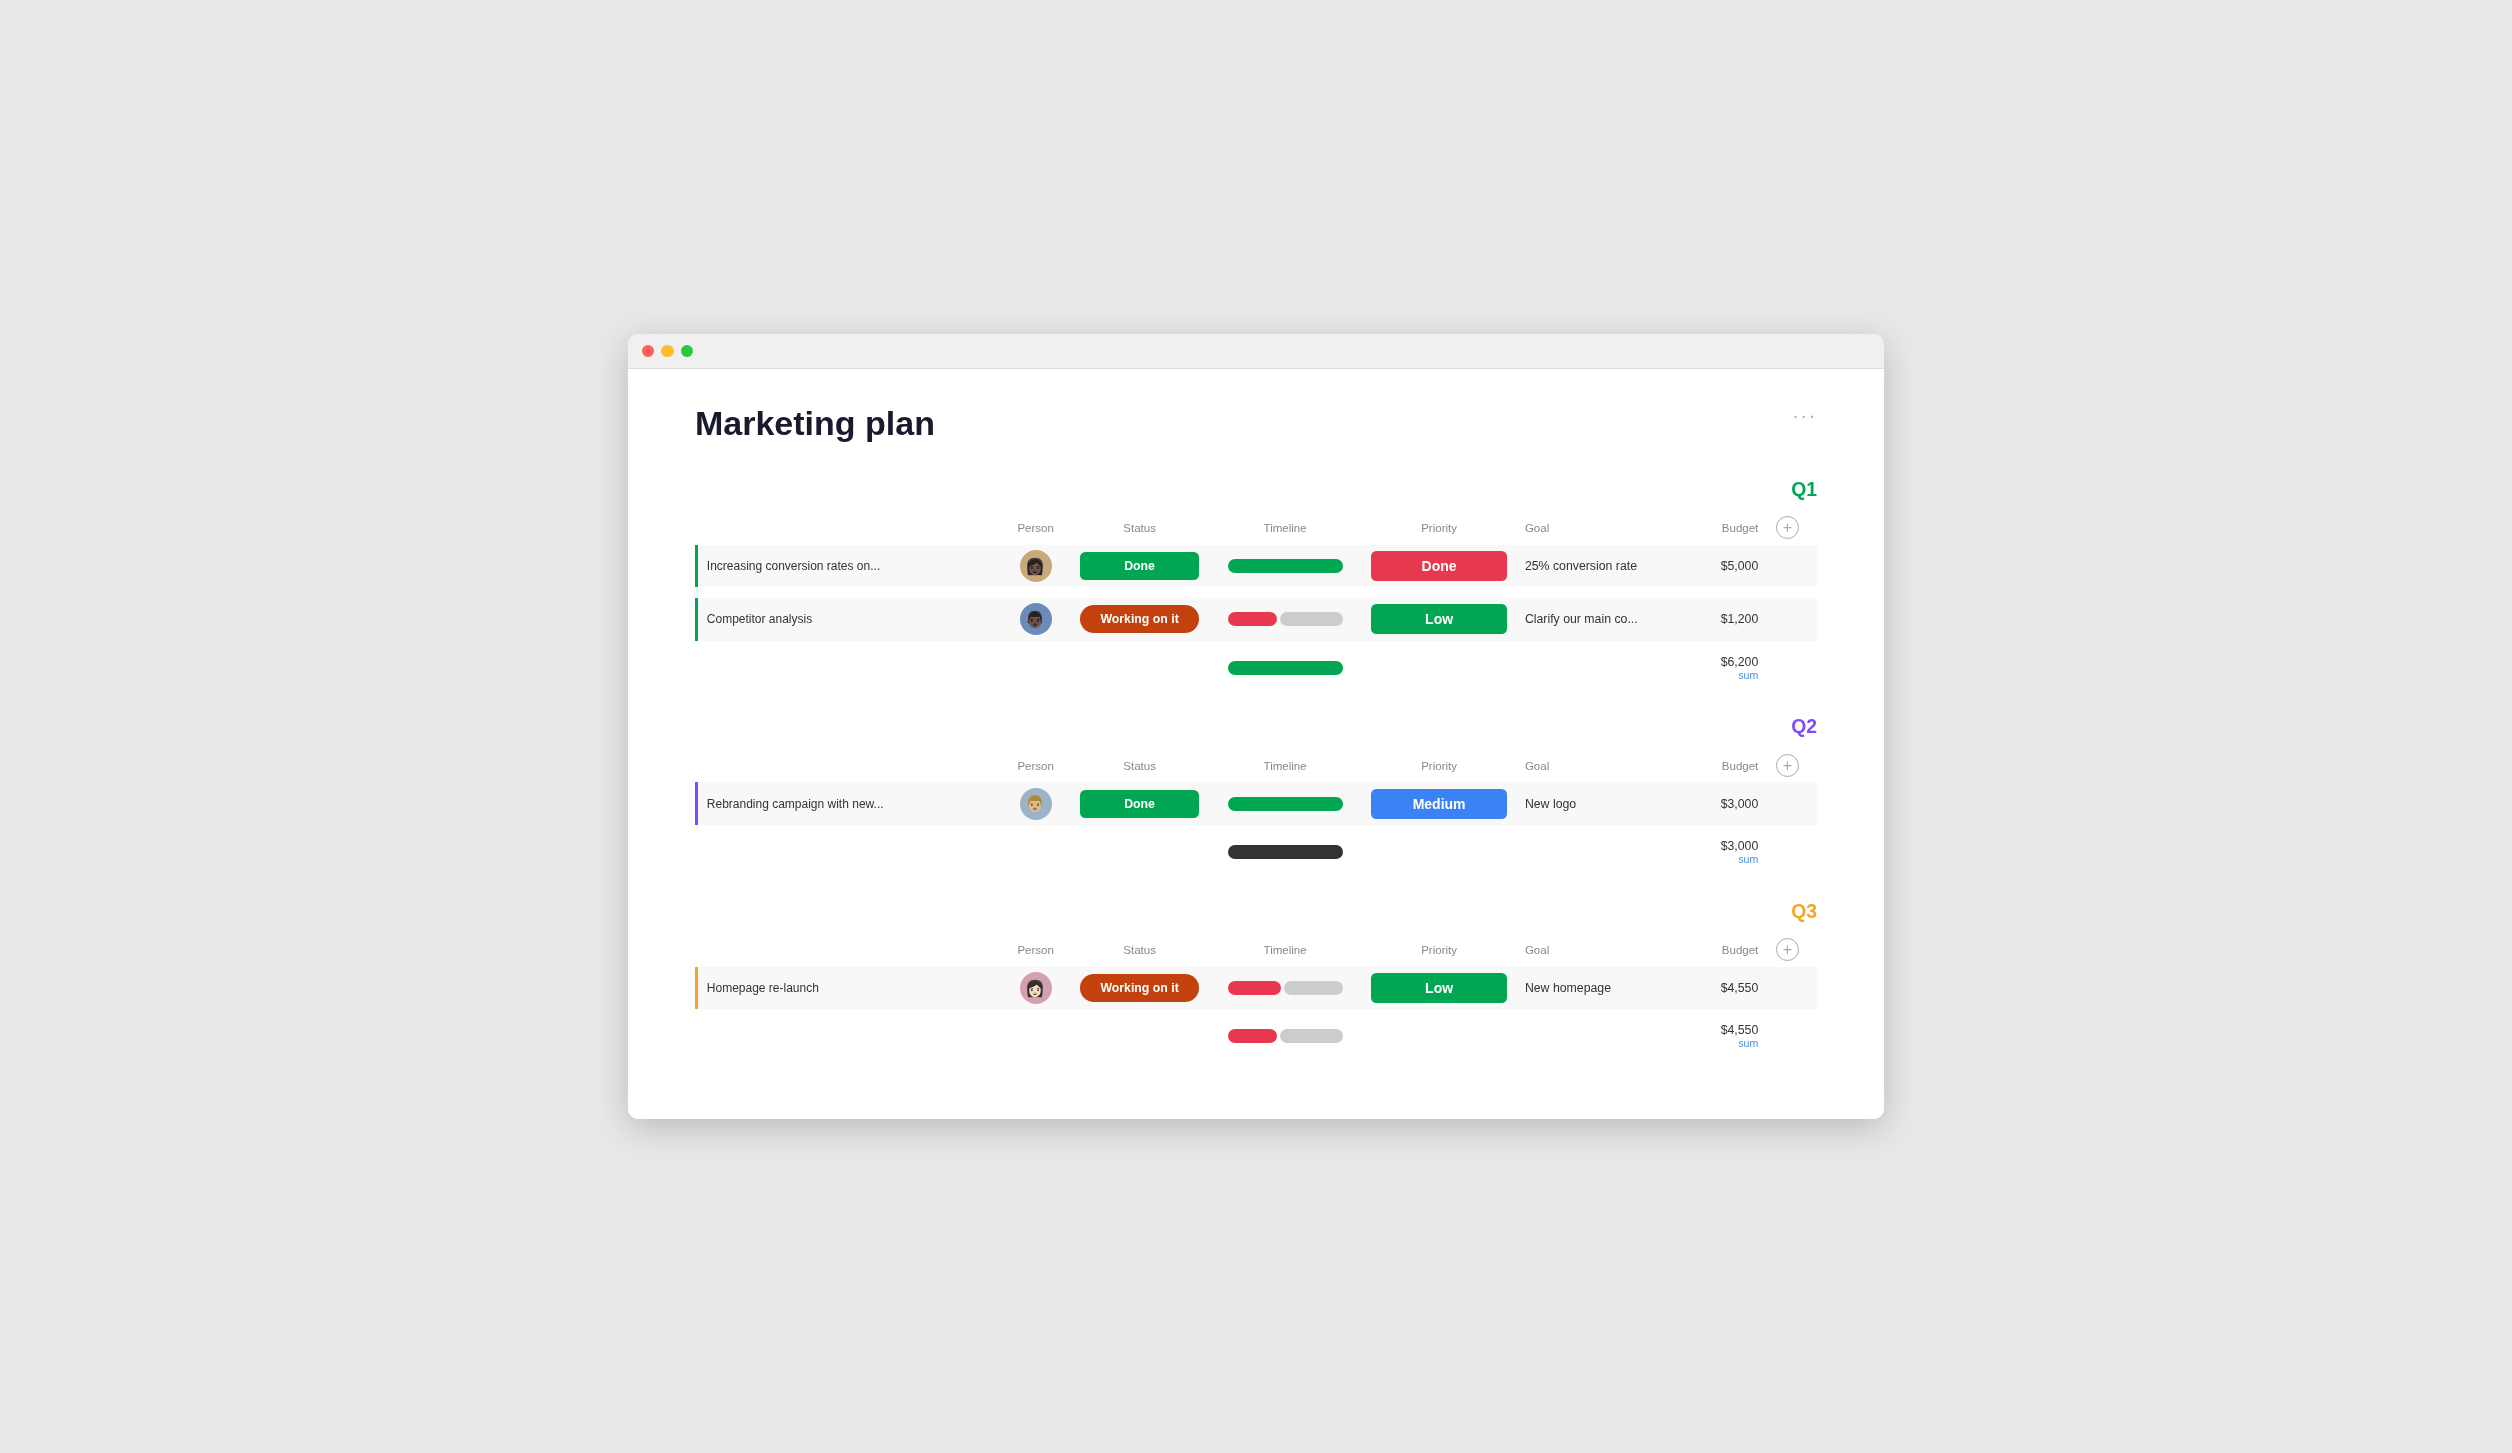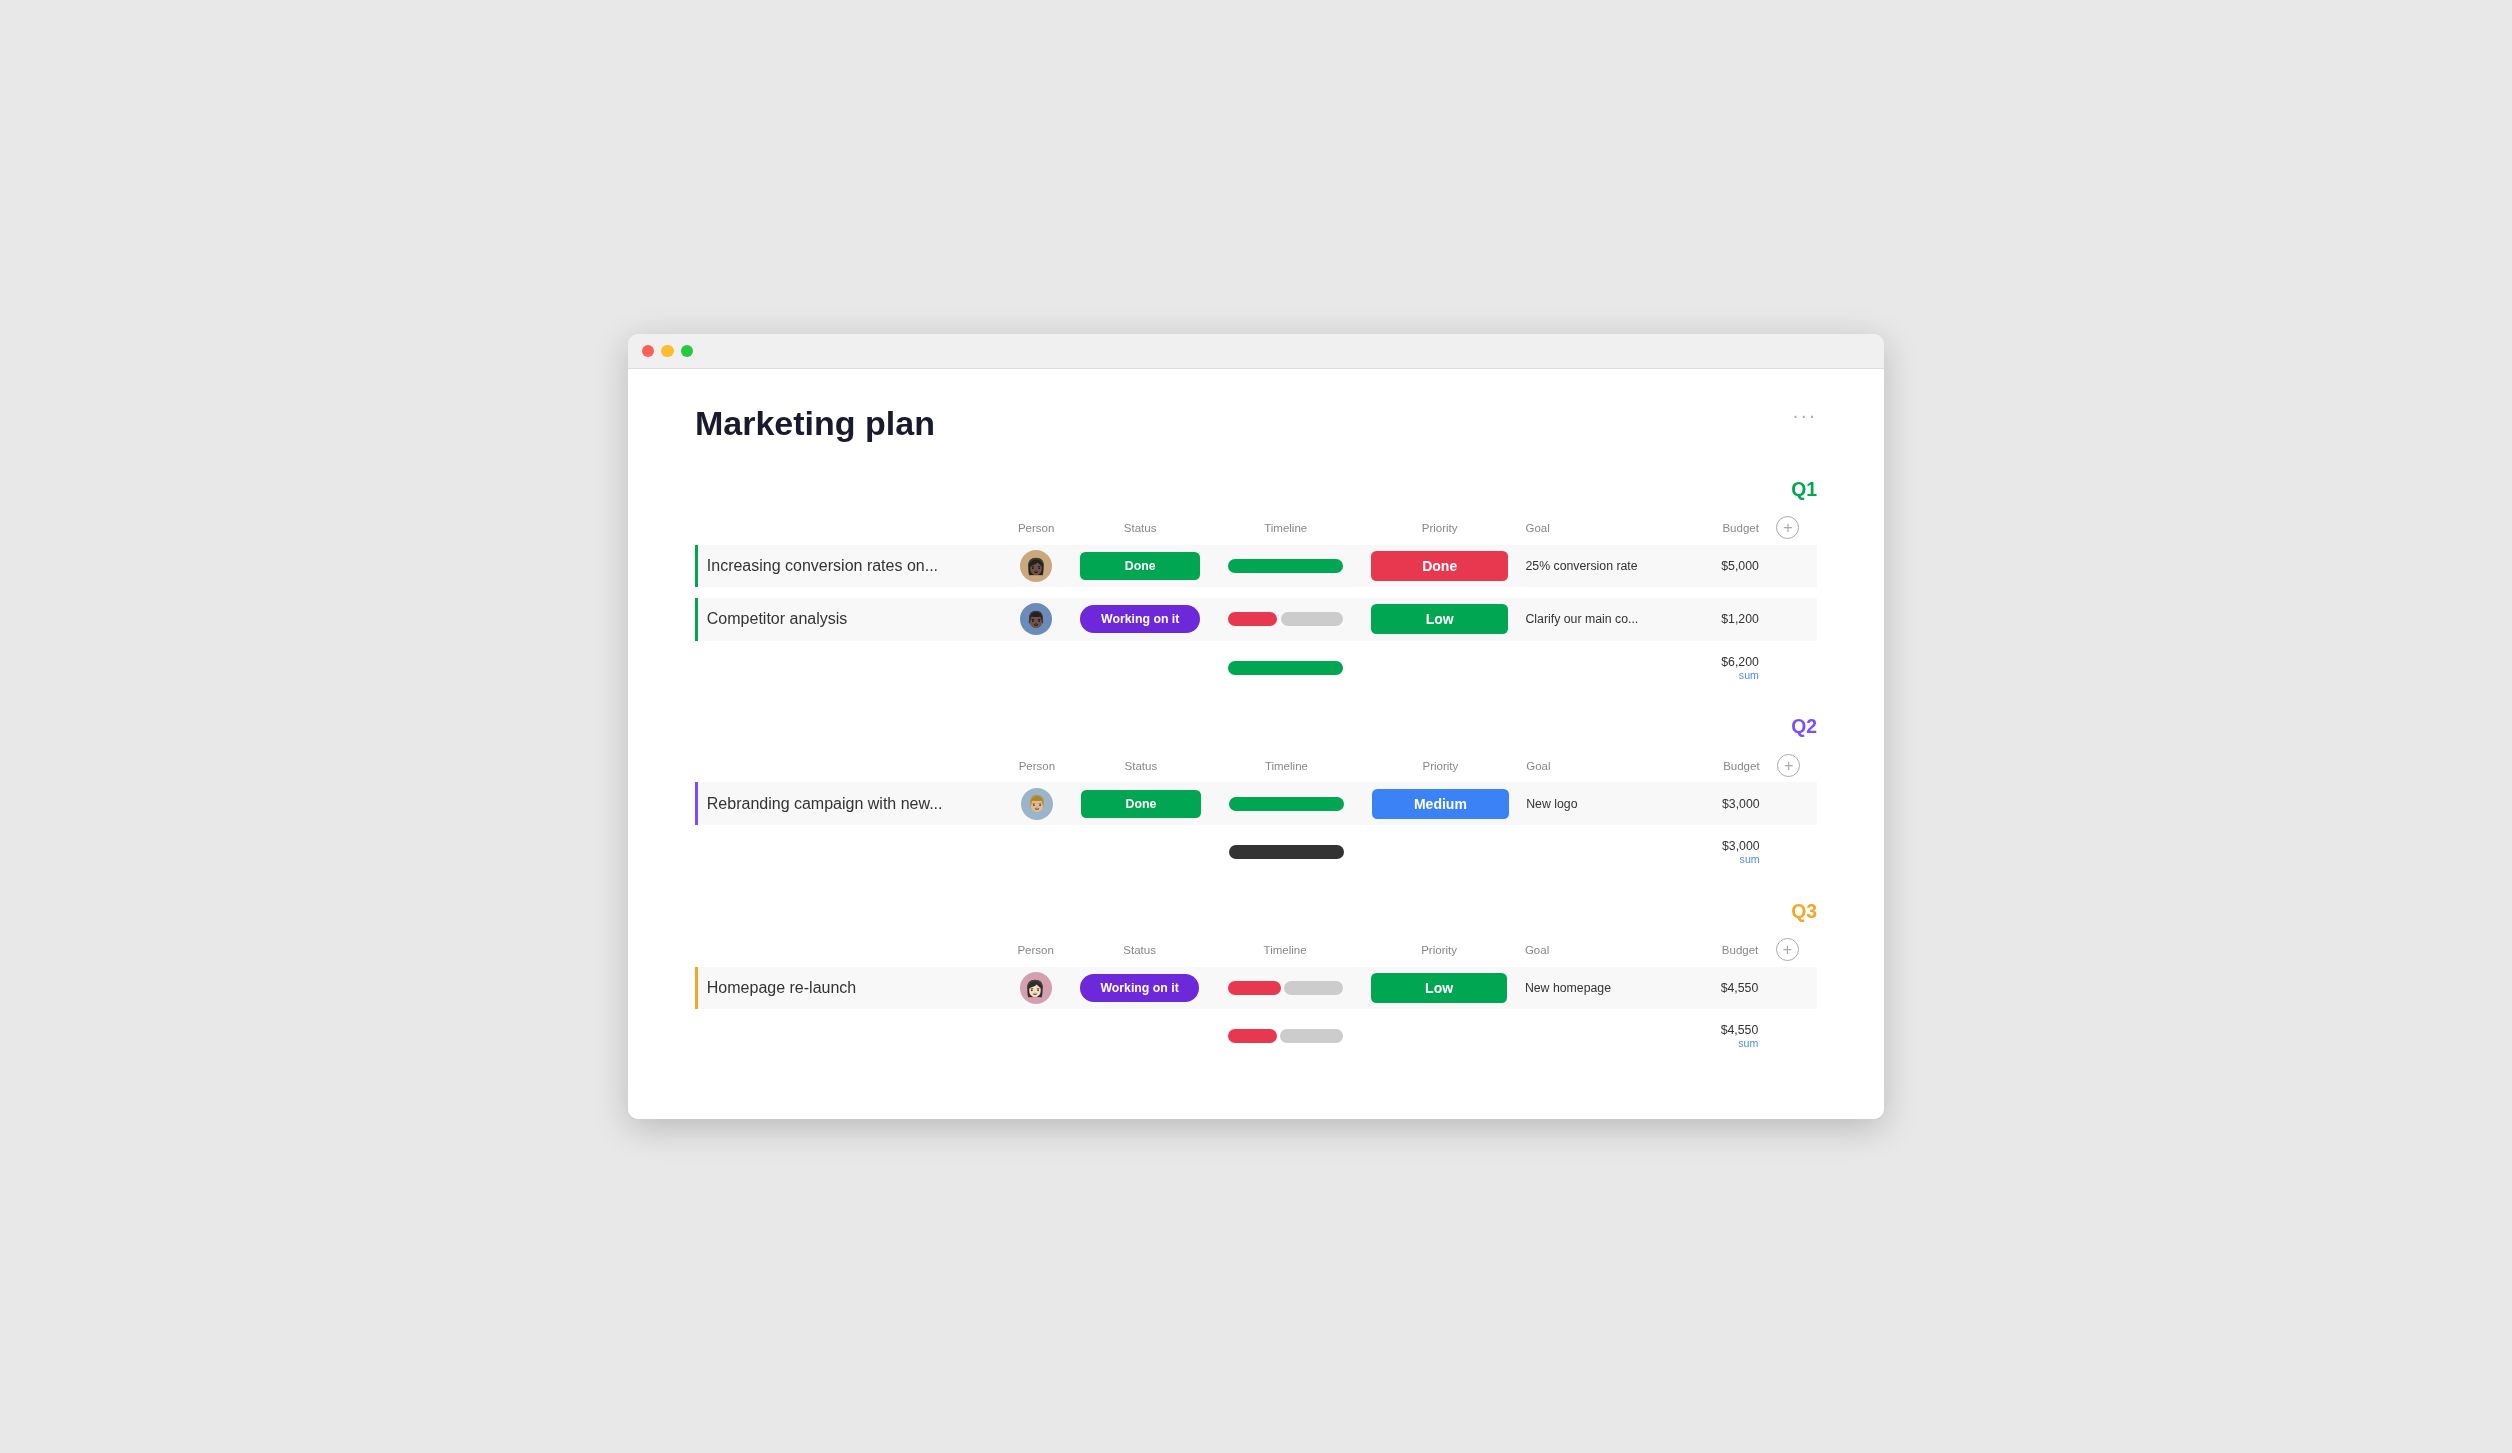--- a/index.html
+++ b/index.html
@@ -126,21 +126,21 @@
     .table tbody tr.data-row.purple-border td:first-child { border-color: #7c4dff; }
     .table tbody tr.data-row.orange-border td:first-child { border-color: #f5a623; }
     .table tbody tr.spacer-row td { height: 4.4px; }
     .table tbody tr.sum-row td {
       padding: 3.5px 8.8px;
       text-align: right;
       font-size: 11.5px;
       color: #555;
     }
     .task-name {
-      font-size: 16px;
+      font-size: 12px;
       color: #333;
       white-space: nowrap;
       overflow: hidden;
       text-overflow: ellipsis;
       max-width: 282px;
     }
     .avatar {
       width: 32px;
       height: 32px;
       border-radius: 50%;
@@ -159,21 +159,21 @@
       display: block;
       border-radius: 5.3px;
       padding: 7px 10.6px;
       text-align: center;
       font-size: 12.3px;
       font-weight: 600;
       color: white;
       margin: 0 auto;
     }
     .status-done { background: #00a651; }
-    .status-working { background: #6d28d9; border-radius: 14px; }
+    .status-working { background: #c2410c; border-radius: 14px; }
     .priority-badge {
       display: block;
       border-radius: 5.3px;
       padding: 7px 10.6px;
       text-align: center;
       font-size: 14px;
       font-weight: 700;
       color: white;
       margin: 0 auto;
     }

